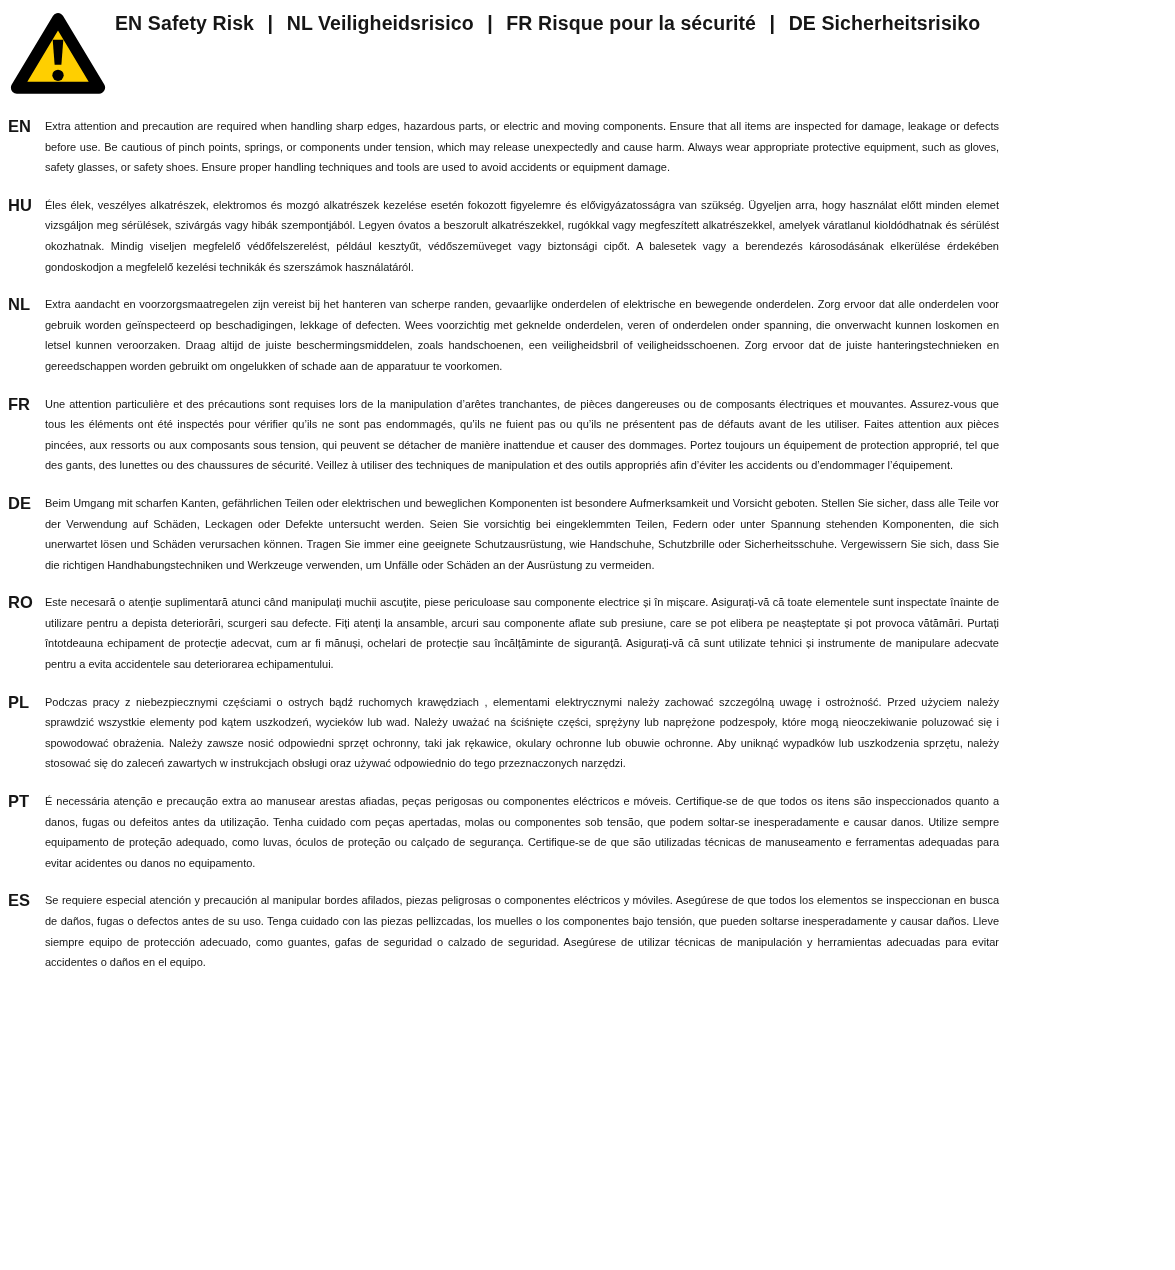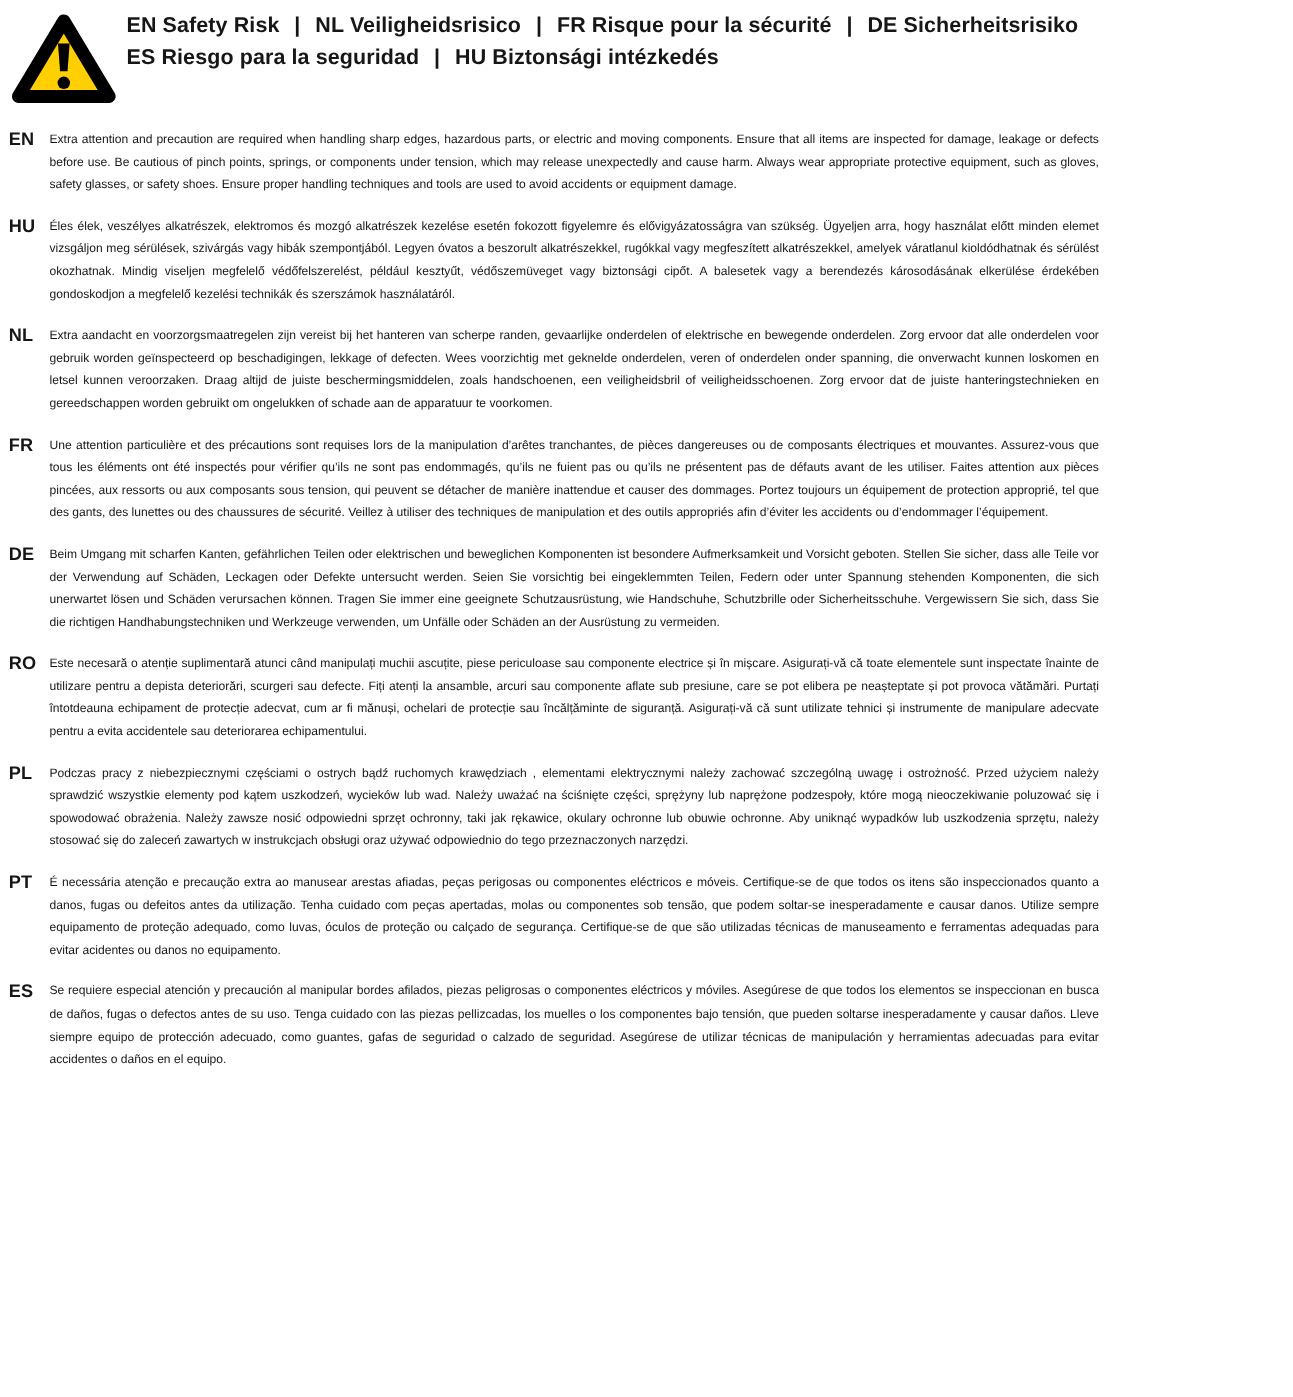--- a/index.html
+++ b/index.html
@@ -66,25 +66,20 @@
     <div class="header-text">
       <div class="header-line">
         <span><span class="hcode">EN</span> <span class="htitle">Safety Risk</span></span>
         <span class="hsep">|</span>
         <span><span class="hcode">NL</span> <span class="htitle">Veiligheidsrisico</span></span>
         <span class="hsep">|</span>
         <span><span class="hcode">FR</span> <span class="htitle">Risque pour la sécurité</span></span>
         <span class="hsep">|</span>
         <span><span class="hcode">DE</span> <span class="htitle">Sicherheitsrisiko</span></span>
       </div>
-      <div class="header-line">
-        <span><span class="hcode">ES</span> <span class="htitle">Riesgo para la seguridad</span></span>
-        <span class="hsep">|</span>
-        <span><span class="hcode">HU</span> <span class="htitle">Biztonsági intézkedés</span></span>
-      </div>
     </div>
   </header>
 
   <main>
     <section class="para">
       <span class="pcode">EN</span>
       <p class="ptext">Extra attention and precaution are required when handling sharp edges, hazardous parts, or electric and moving components. Ensure that all items are inspected for damage, leakage or defects before use. Be cautious of pinch points, springs, or components under tension, which may release unexpectedly and cause harm. Always wear appropriate protective equipment, such as gloves, safety glasses, or safety shoes. Ensure proper handling techniques and tools are used to avoid accidents or equipment damage.</p>
     </section>
     <section class="para">
       <span class="pcode">HU</span>

